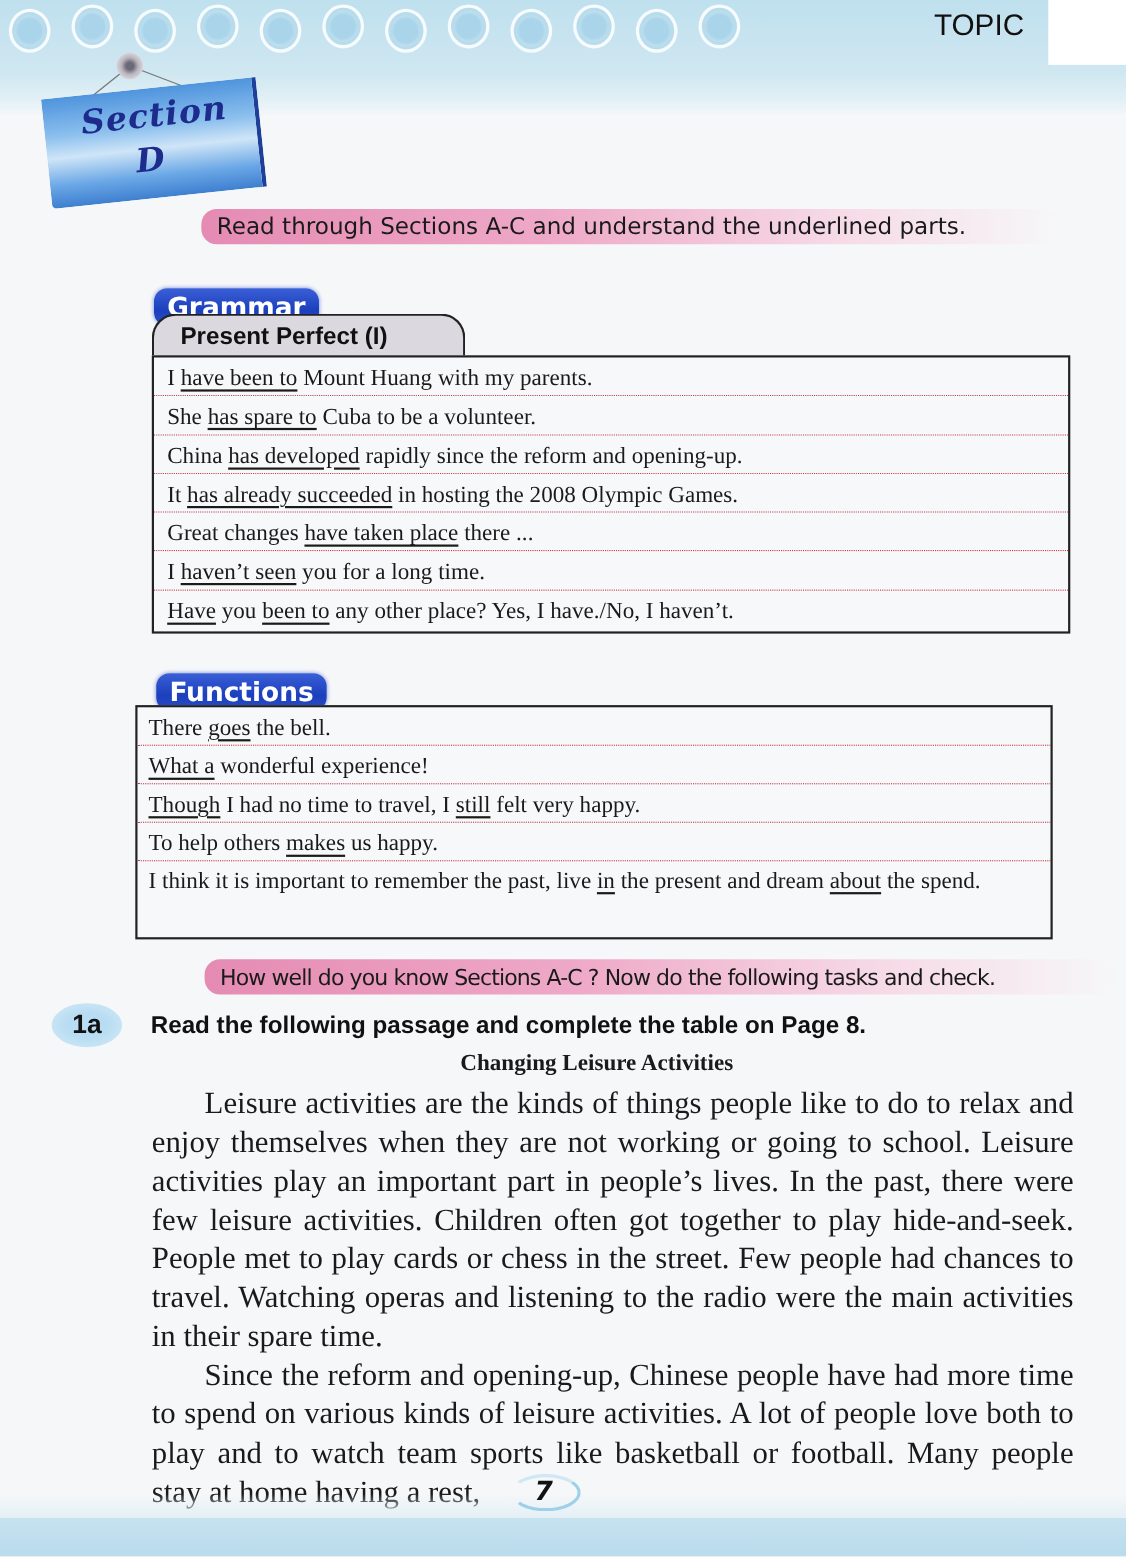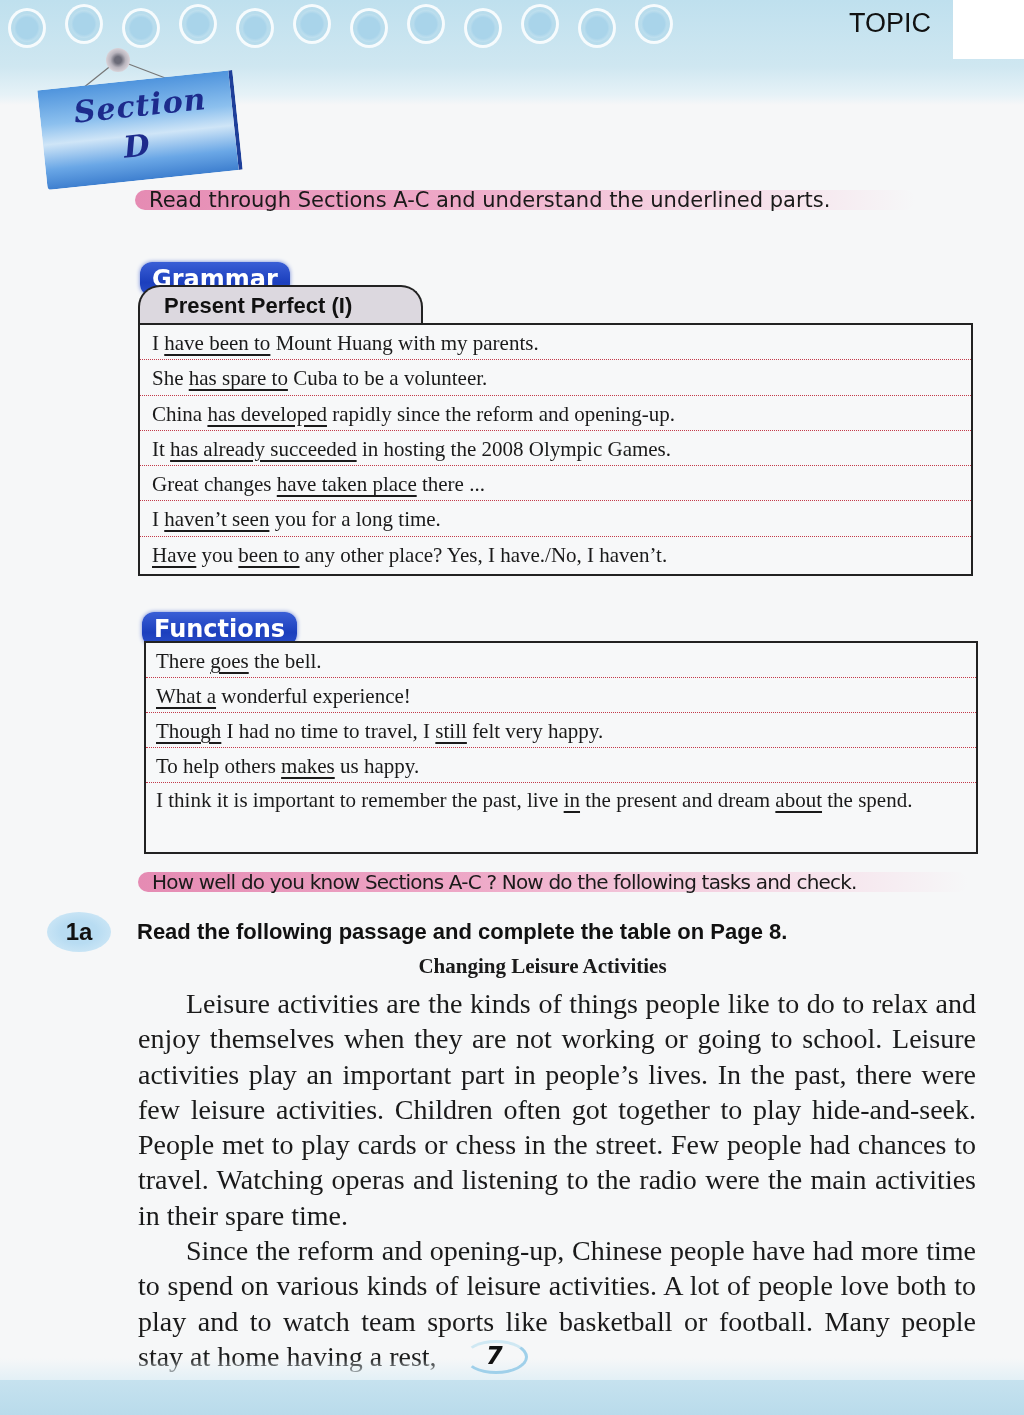--- a/index.html
+++ b/index.html
@@ -52,24 +52,24 @@
     font-size: 30px; color: #1d2b8c; letter-spacing: 1px;
   }
   .sign-letter {
     position: absolute; left: 80px; top: 48px;
     font-family: "DejaVu Serif", serif; font-style: italic; font-weight: bold;
     font-size: 30px; color: #1d2b8c;
   }
 
   
   .pink-bar {
-    position: absolute; height: 20px; border-radius: 14px;
+    position: absolute; height: 32px; border-radius: 14px;
     background: linear-gradient(90deg, #e58bb3 0%, #eea8c7 40%, #f6dbe7 75%, rgba(246,247,248,0) 100%);
     font-family: "DejaVu Sans", sans-serif; color: #1a1a1a;
-    display: flex; align-items: center; padding-left: 14px;
+    display: flex; align-items: center; padding-left: 14px; margin-left: 48px;
   }
   .bar1 { left: 135px; top: 190px; width: 780px; font-size: 21px; }
   .bar2 { left: 138px; top: 872px; width: 830px; font-size: 20px; letter-spacing: -0.8px; }
 
   
   .blue-badge {
     position: absolute; height: 34px; border-radius: 12px;
     background: linear-gradient(180deg, #3a5fd6 0%, #1c3fbd 60%, #2a4ec8 100%);
     box-shadow: 0 0 4px #6f87d8;
     color: #fff; font-family: "DejaVu Sans", sans-serif; font-weight: bold; font-size: 24px;
@@ -83,21 +83,21 @@
     position: absolute; left: 138px; top: 285px; width: 285px; height: 40px;
     background: #dcd8df; border: 2px solid #222; border-bottom: none;
     border-top-left-radius: 22px; border-top-right-radius: 22px;
     font-family: "Liberation Sans", sans-serif; font-weight: bold; font-size: 22px; color: #111;
     padding-left: 24px; padding-top: 6px;
   }
 
   
   .box { position: absolute; border: 2px solid #222; background: #f7f8f9; }
   .grammar-box { left: 138px; top: 323px; width: 835px; height: 253px; }
-  .functions-box { left: 144px; top: 641px; width: 834px; height: 213px; }
+  .functions-box { left: 123px; top: 641px; width: 834px; height: 213px; }
   .row {
     height: 35.3px; border-bottom: 1px dotted #c33a4a;
     font-size: 21px; padding-left: 12px; line-height: 36px; white-space: nowrap;
   }
   .functions-box .row { height: 35px; padding-left: 10px; }
   .row:last-child { border-bottom: none; }
   .row.tall { height: auto; line-height: 35px; white-space: normal; padding-right: 6px; }
   .u { text-decoration: underline; text-underline-offset: 4px; text-decoration-thickness: 1.5px; }
 
   

